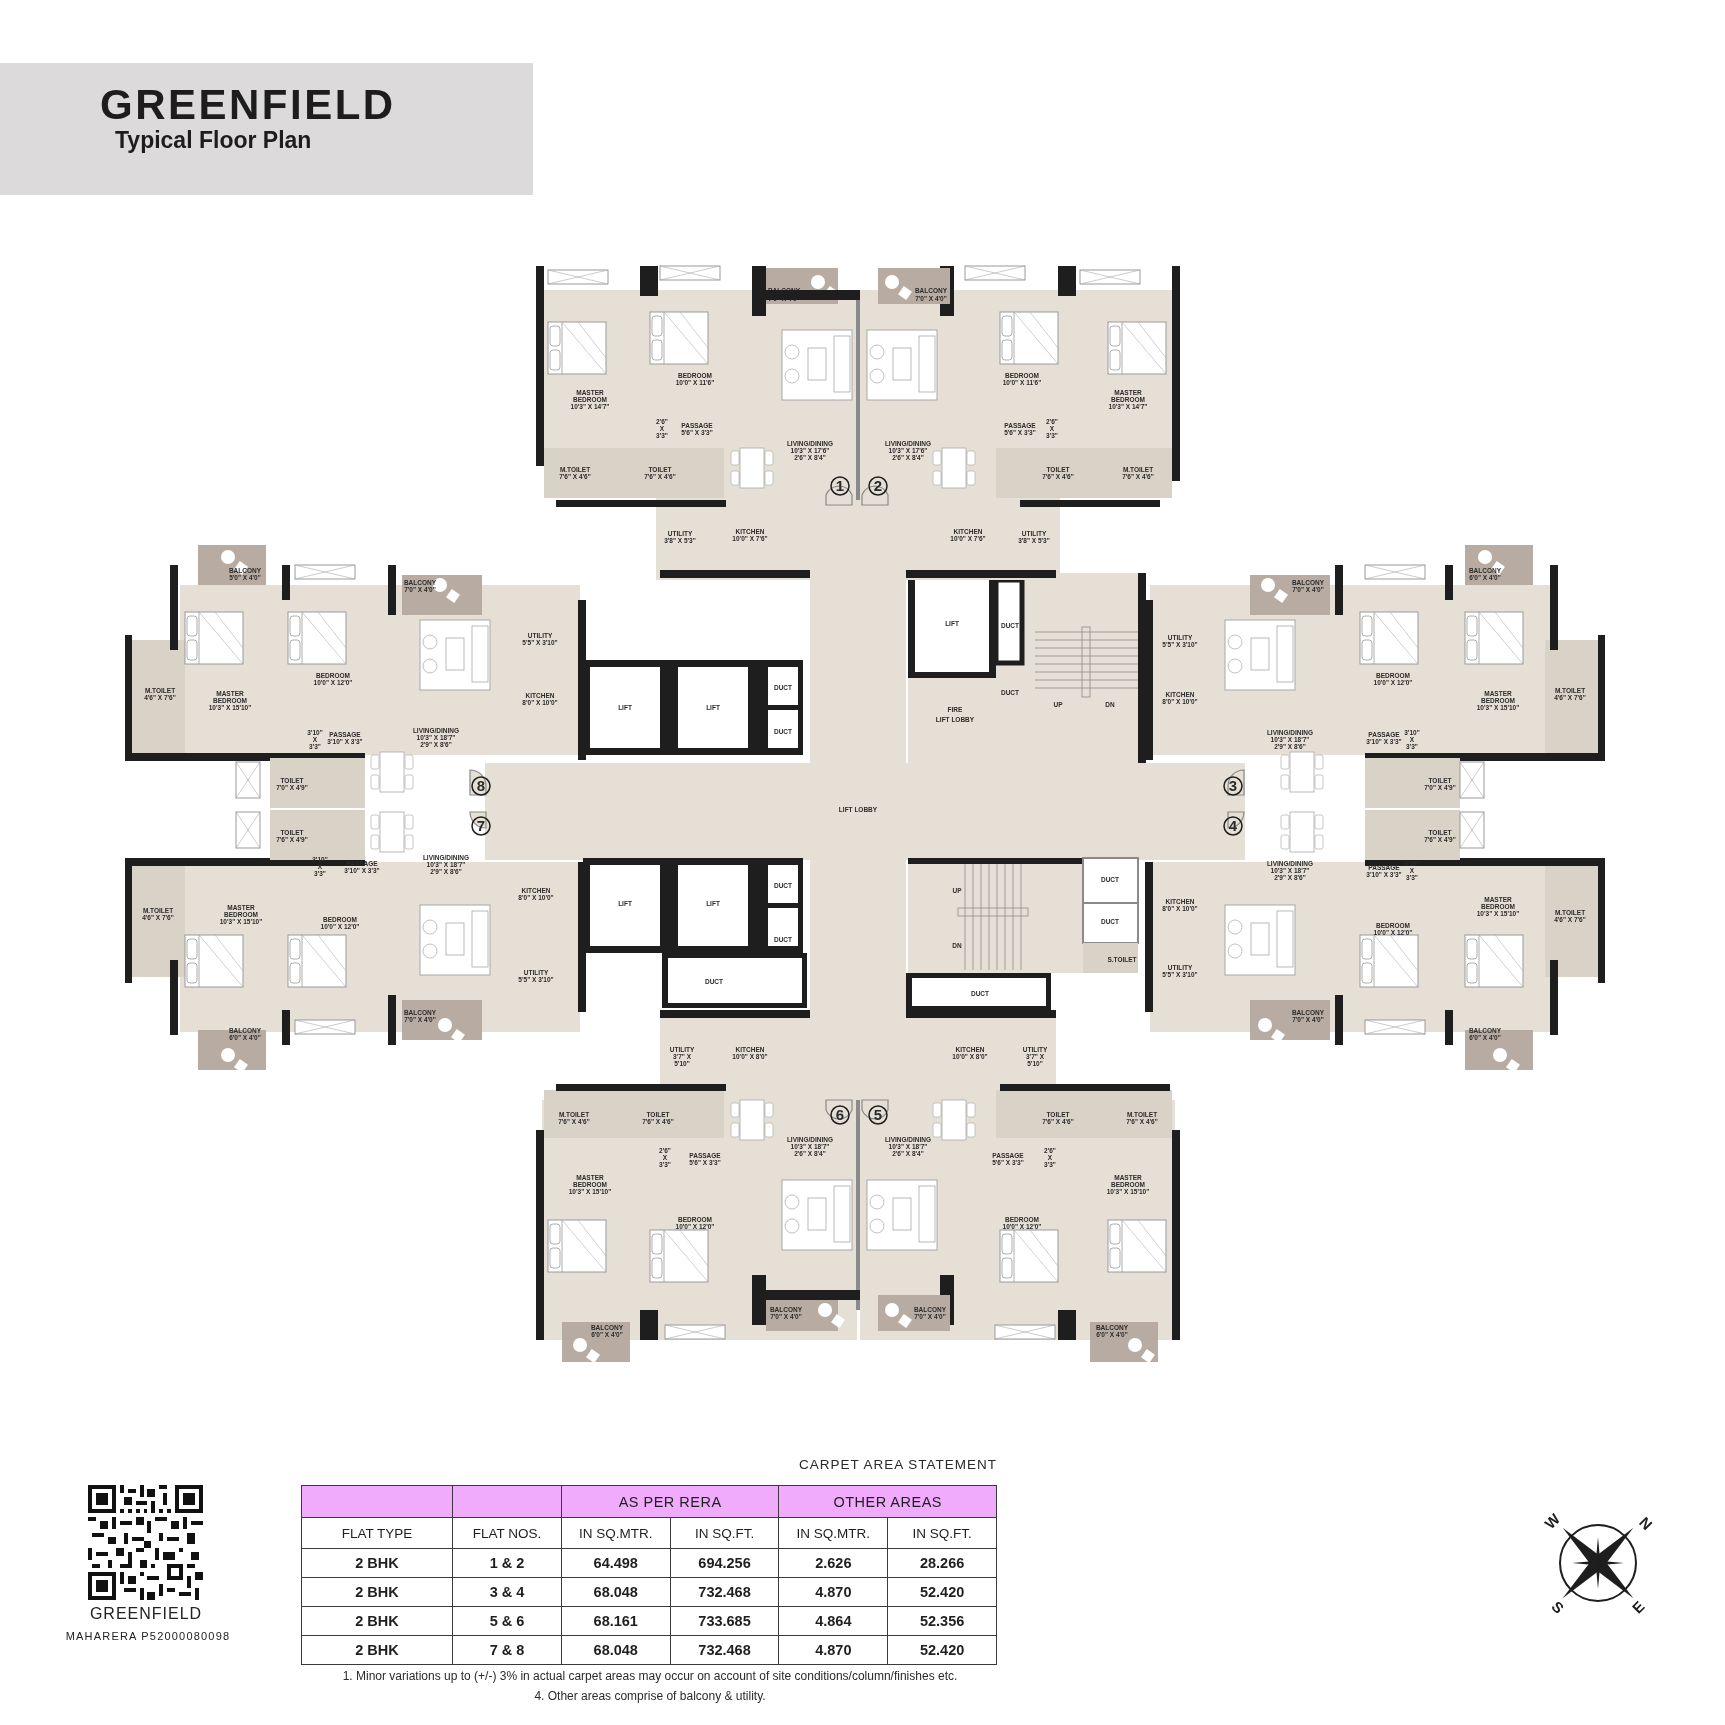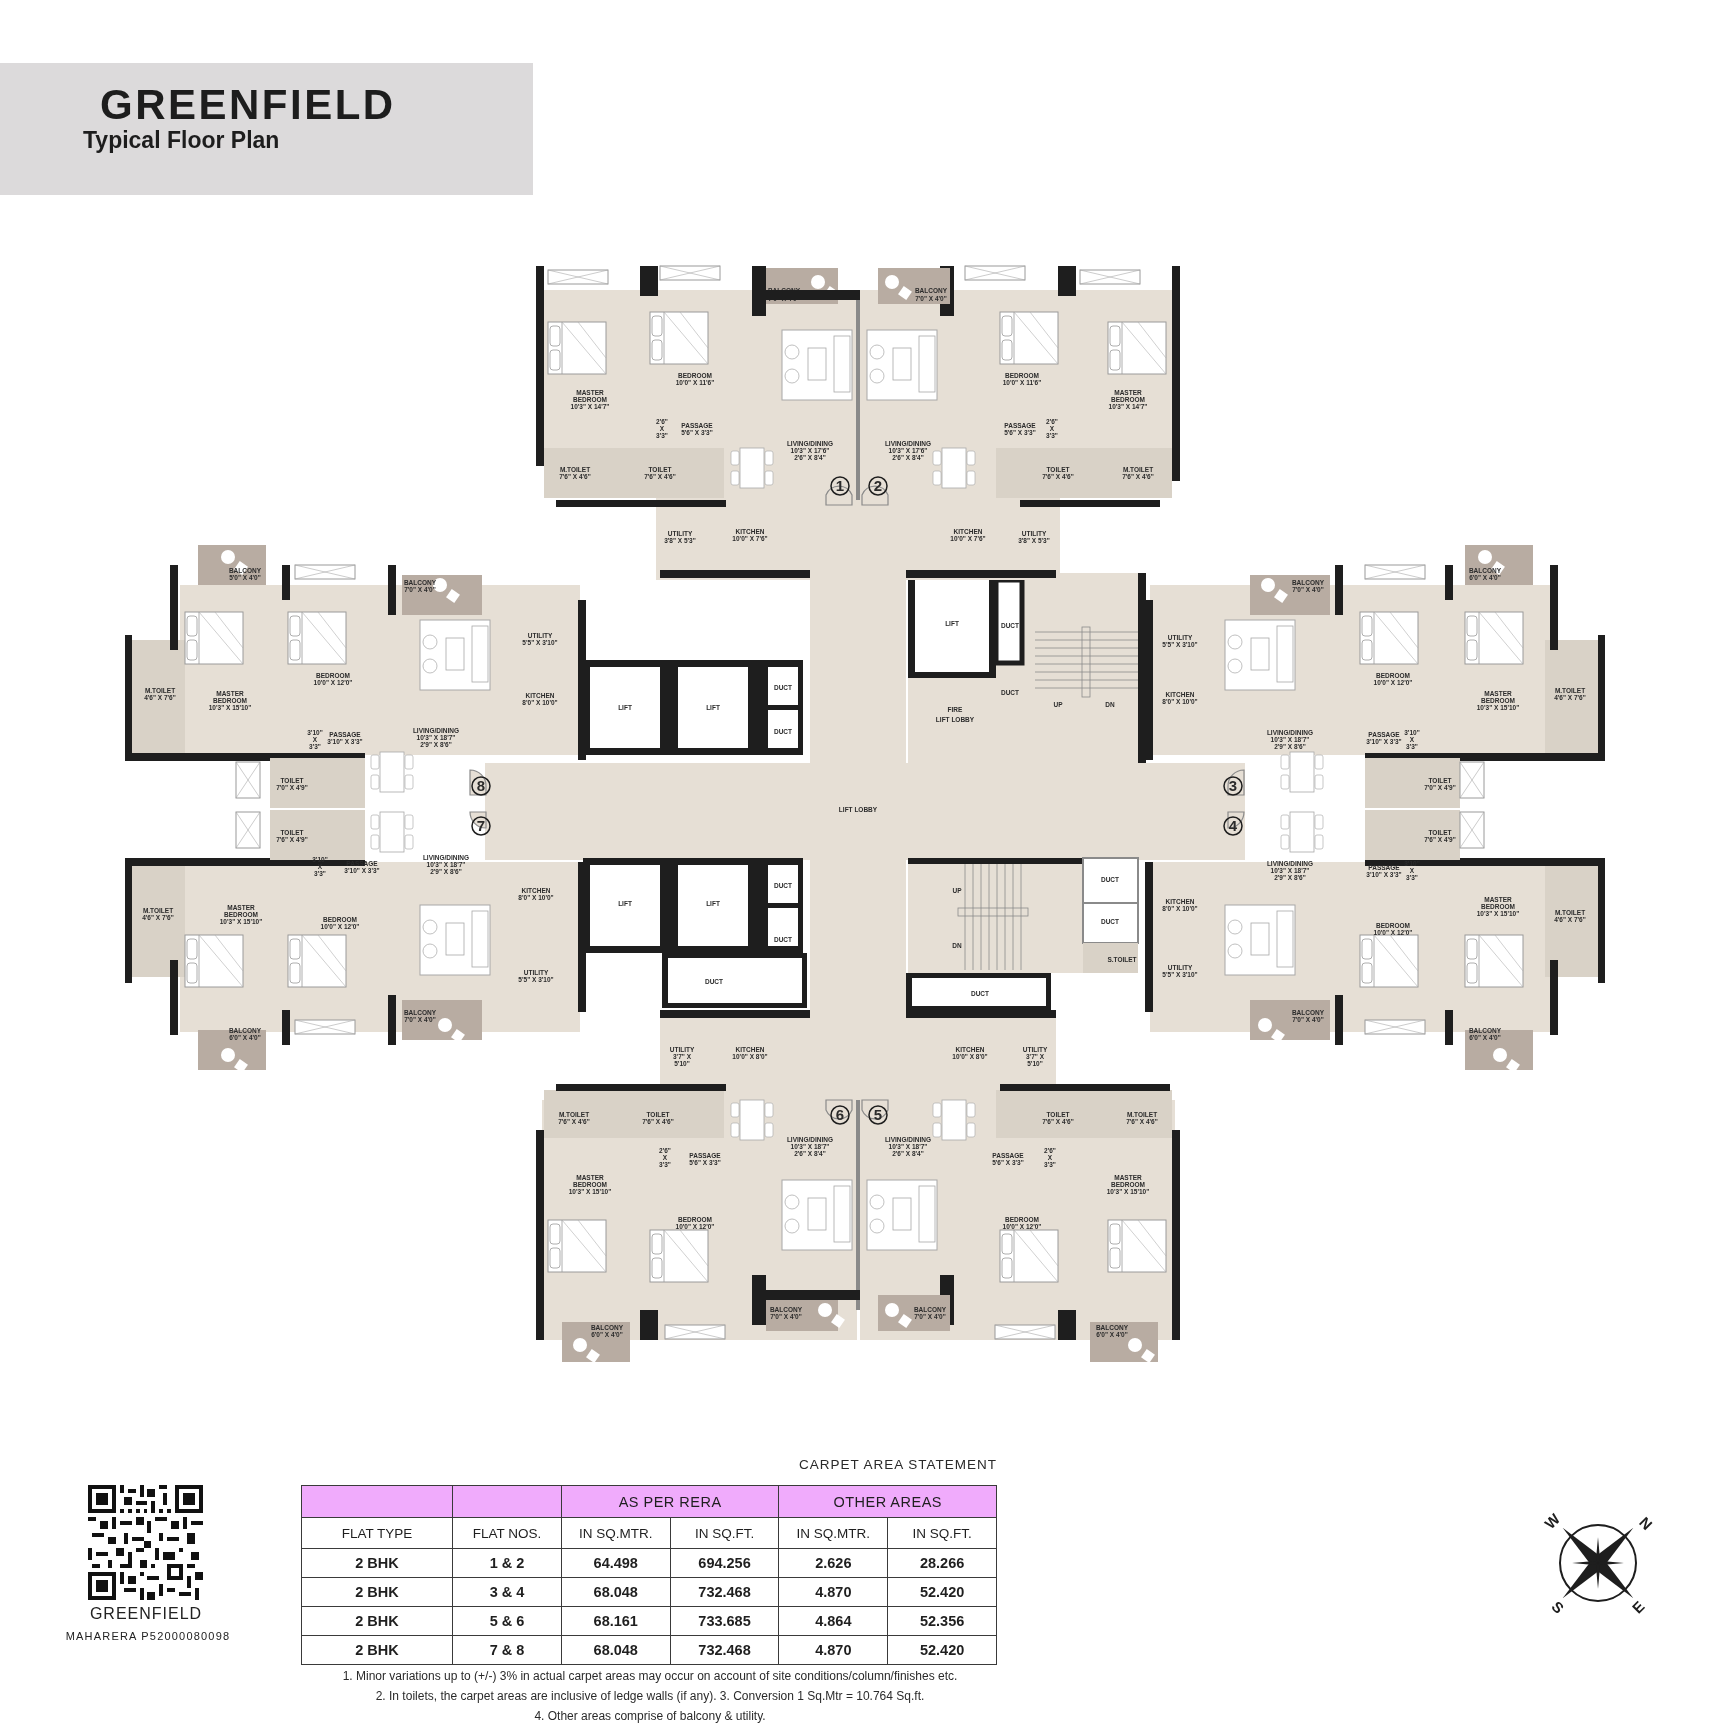--- a/index.html
+++ b/index.html
@@ -1,19 +1,19 @@
 <!DOCTYPE html>
 <html><head>
 <meta charset="utf-8">
 <style>
   html,body{margin:0;padding:0;background:#ffffff;}
   body{width:1725px;height:1725px;position:relative;overflow:hidden;font-family:"Liberation Sans",sans-serif;color:#1f1f1f;}
   .title-box{position:absolute;left:0;top:63px;width:533px;height:132px;background:#dcdadb;}
   .title-main{position:absolute;left:100px;top:18px;font-size:42px;font-weight:bold;letter-spacing:2.5px;color:#1d1d1d;}
-  .title-sub{position:absolute;left:83px;top:64px;font-size:23px;font-weight:bold;color:#1d1d1d;}
+  .title-sub{position:absolute;left:115px;top:64px;font-size:23px;font-weight:bold;color:#1d1d1d;}
   .plan{position:absolute;left:0;top:0;width:1725px;height:1400px;}
   .plan text{font-family:"Liberation Sans",sans-serif;font-weight:bold;fill:#2b2b2b;}
   .lbl{font-size:6.5px;}
   .flatno{font-size:15px;font-weight:bold;}
   .table-title{position:absolute;left:301px;width:696px;top:1457px;text-align:right;font-size:13.5px;letter-spacing:1px;color:#2a2a2a;}
   table.cas{position:absolute;left:301px;top:1485px;width:696px;border-collapse:collapse;font-size:14px;}
   table.cas td,table.cas th{border:1.6px solid #3a3a3a;text-align:center;height:28px;padding:0;}
   table.cas tr.hdr1 th{background:#f0abfc;font-weight:normal;font-size:14.5px;letter-spacing:0.5px;height:31px;}
   table.cas tr.hdr2 th{font-weight:normal;font-size:13.5px;height:30px;}
   table.cas td{font-weight:bold;font-size:14.5px;}
@@ -598,21 +598,20 @@
     <td>7 &amp; 8</td>
     <td>68.048</td>
     <td>732.468</td>
     <td>4.870</td>
     <td>52.420</td>
   </tr>
 </tbody>
   </table>
 <div class="notes">
   <div>1. Minor variations up to (+/-) 3% in actual carpet areas may occur on account of site conditions/column/finishes etc.</div>
-  <div>2. In toilets, the carpet areas are inclusive of ledge walls (if any). 3. Conversion 1 Sq.Mtr = 10.764 Sq.ft.</div>
   <div>4. Other areas comprise of balcony &amp; utility.</div>
 </div>
 
 <svg class="qr" viewBox="0 0 29 29" xmlns="http://www.w3.org/2000/svg" shape-rendering="crispEdges">
   <rect width="29" height="29" fill="#fff"></rect>
   <g fill="#111">
     <rect x="0" y="0" width="7" height="7"></rect>
       <rect x="1" y="1" width="5" height="5" fill="#fff"></rect>
       <rect x="2" y="2" width="3" height="3"></rect>
     <rect x="22" y="0" width="7" height="7"></rect>

